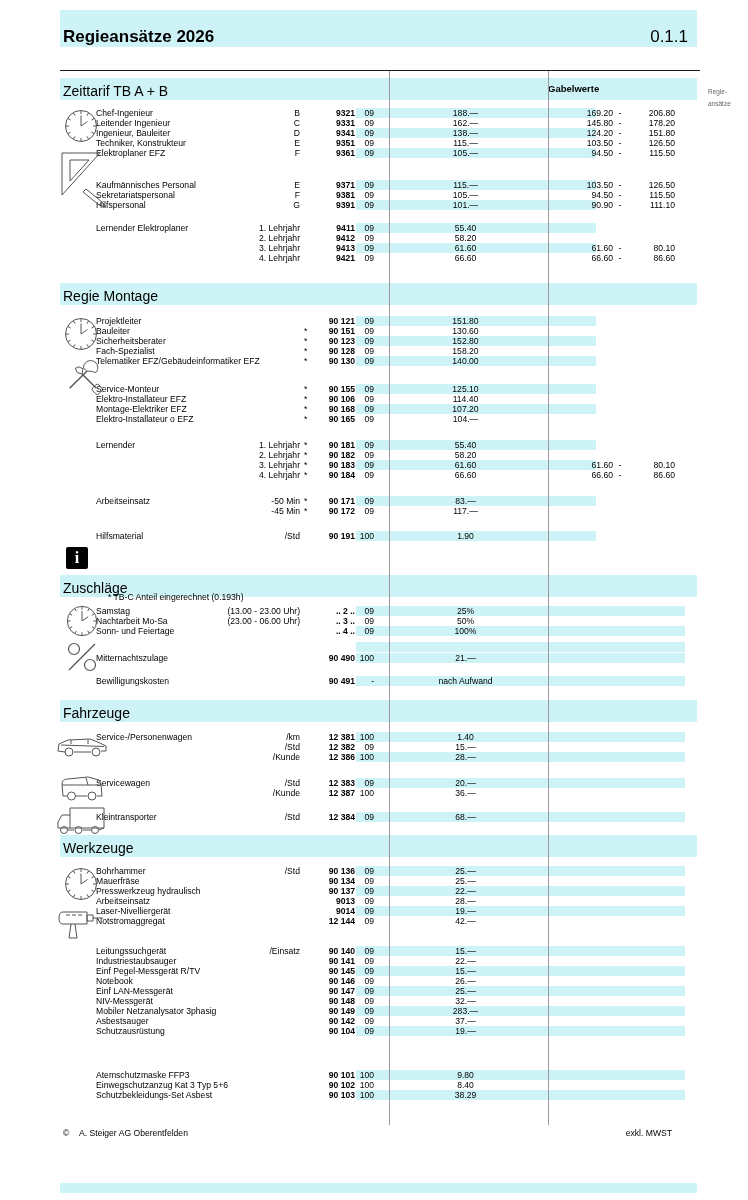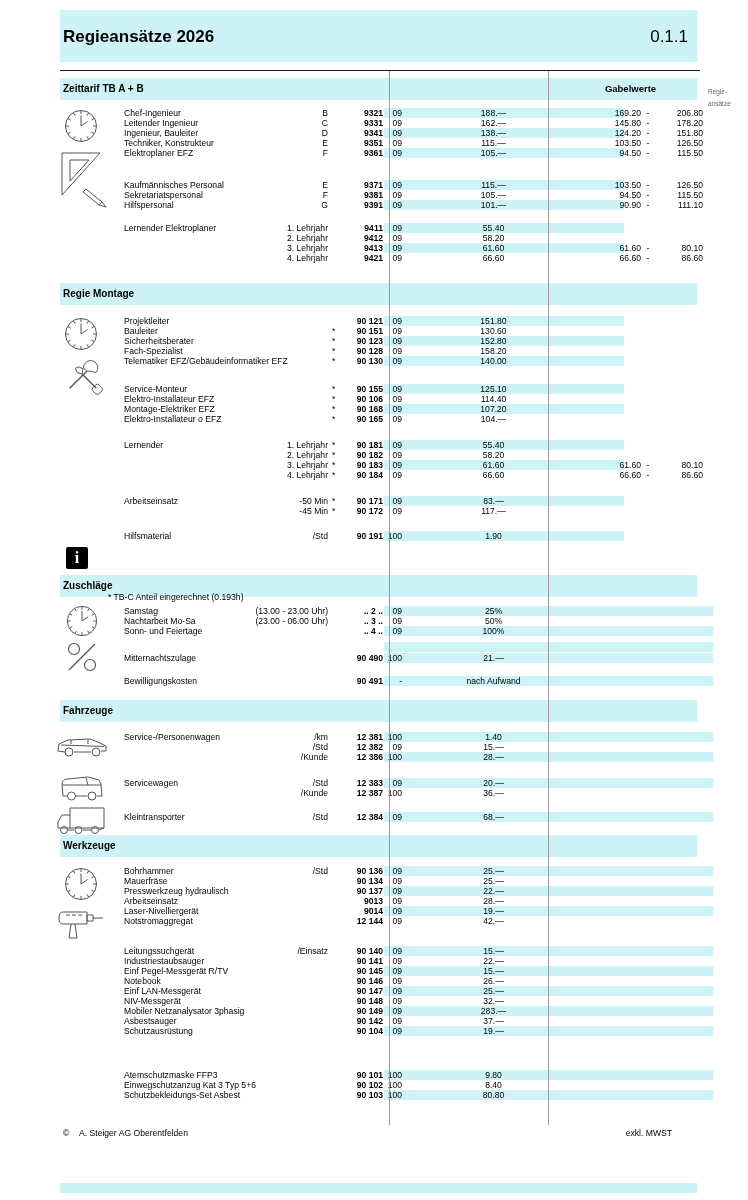--- a/index.html
+++ b/index.html
@@ -1,31 +1,31 @@
 <!DOCTYPE html>
 <html style="--cyan: #CEF3F6; --rule: #1A1A1A; --grid: #999999; --tab: #666666;"><head>
 <meta charset="utf-8">
 <style>
   :root{ --cyan:#CEF3F6; --rule:#1a1a1a; --grid:#999; --tab:#666; }
   html,body{margin:0;padding:0;background:#fff;}
   body{width:748px;height:1200px;position:relative;font-family:"Liberation Sans",sans-serif;color:#000;overflow:hidden;}
   .abs{position:absolute;}
   
-  .header-band{left:60px;top:10px;width:637px;height:52px;background:var(--cyan);}
+  .header-band{left:60px;top:10px;width:637px;height:37px;background:var(--cyan);}
   .title{left:3px;top:17px;font-size:17px;font-weight:bold;position:absolute;white-space:nowrap;}
   .pagenum{right:9px;top:17px;font-size:17px;font-weight:normal;position:absolute;}
   .rule{left:60px;top:70px;width:640px;height:1px;background:var(--rule);}
   .vline{width:1px;top:71px;height:1054px;background:var(--grid);z-index:6;}
   .v1{left:389px;} .v2{left:548px;}
   
   .secbar{left:60px;width:637px;height:22px;background:var(--cyan);z-index:1;}
-  .secbar .lbl{position:absolute;left:3px;top:5px;font-size:10px;font-weight:bold;white-space:nowrap;}
-  .secbar .rcol{position:absolute;left:488px;top:5px;width:139px;text-align:center;font-size:9.5px;font-weight:bold;padding-left:13px;}
+  .secbar .lbl{position:absolute;left:3px;top:5px;font-size:14px;font-weight:normal;white-space:nowrap;}
+  .secbar .rcol{position:absolute;left:488px;top:5px;width:139px;text-align:left;font-size:9.5px;font-weight:bold;}
   
-  .group{left:76px;width:637px;z-index:2;}
+  .group{left:48px;width:637px;z-index:2;}
   .row{position:relative;height:10px;font-size:8.6px;line-height:10px;white-space:nowrap;}
   .stripe{position:absolute;left:308px;top:0;width:240px;height:100%;background:var(--cyan);display:none;}
   .row.striped .stripe{display:block;}
   .group.wide .stripe{width:329px;}
   .c{position:absolute;top:0;height:10px;z-index:2;}
   .cl{left:48px;}
   .cq{left:150px;width:102px;text-align:right;}
   .cs{left:256px;width:10px;text-align:left;}
   .ck{left:260px;width:47px;text-align:right;font-weight:bold;}
   .cu{left:309px;width:17px;text-align:right;}
@@ -869,21 +869,21 @@
     <span class="c cx"></span>
   </div>
 
   <div class="row striped">
     <div class="stripe"></div>
     <span class="c cl">Schutzbekleidungs-Set Asbest</span>
     <span class="c cq"></span>
     <span class="c cs"></span>
     <span class="c ck">90 103</span>
     <span class="c cu">100</span>
-    <span class="c cv">80.80</span>
+    <span class="c cv">38.29</span>
     <span class="c cm"></span>
     <span class="c cd"></span>
     <span class="c cx"></span>
   </div>
 </div>
 
 <div class="abs info-box">
   <span>i</span>
 </div>
 <div class="abs footnote-text">* TB-C Anteil eingerechnet (0.193h)</div>

